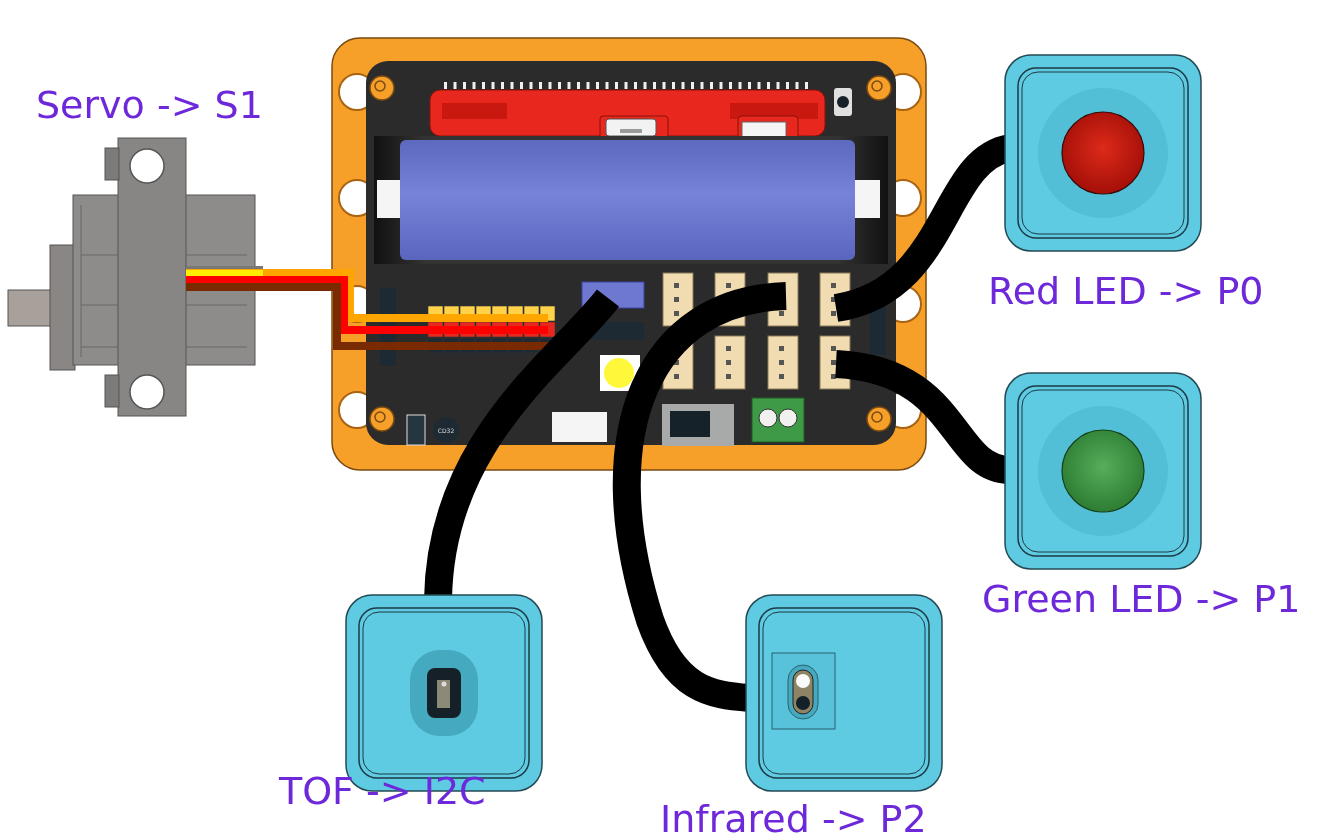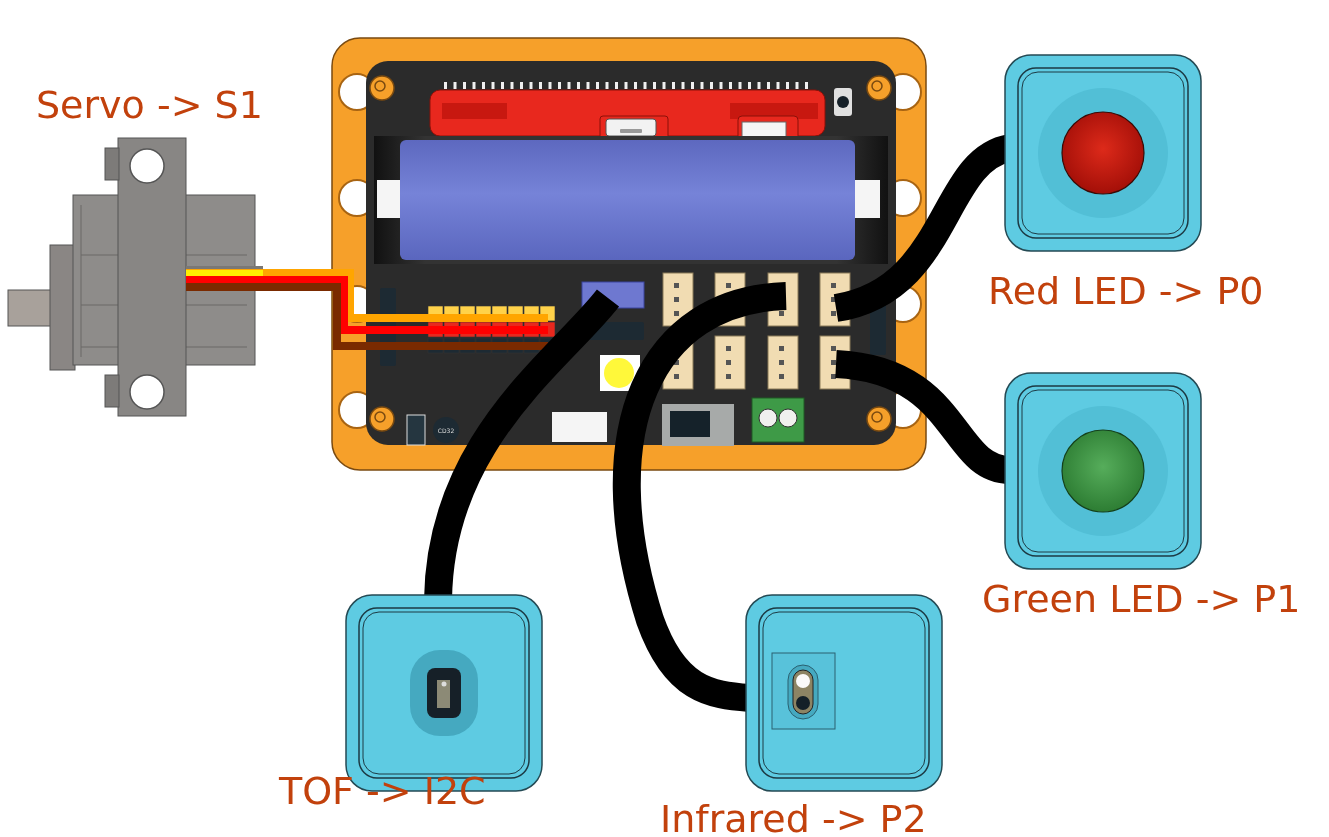--- a/index.html
+++ b/index.html
@@ -1,18 +1,18 @@
 <!DOCTYPE html>
 <html><head>
 <meta charset="utf-8">
 <style>
   html, body { margin:0; padding:0; background:#ffffff; }
   body { width:1329px; height:837px; position:relative; overflow:hidden; font-family:"DejaVu Sans", sans-serif; }
   svg.scene { position:absolute; left:0; top:0; width:1329px; height:837px; }
-  .lbl { position:absolute; font-family:"DejaVu Sans", sans-serif; font-size:38px; color:#c2410c; white-space:nowrap; line-height:1; }
+  .lbl { position:absolute; font-family:"DejaVu Sans", sans-serif; font-size:38px; color:#6d28d9; white-space:nowrap; line-height:1; }
   #lbl-servo { left:36px; top:86px; }
   #lbl-red { left:988px; top:272px; }
   #lbl-green { left:982px; top:580px;text-align:right; }
   #lbl-tof { left:262px; top:772px;margin-left:17px; }
   #lbl-ir { left:660px; top:800px; }
 </style>
 </head>
 <body>
 
 <svg class="scene" viewBox="0 0 1329 837" xmlns="http://www.w3.org/2000/svg">

